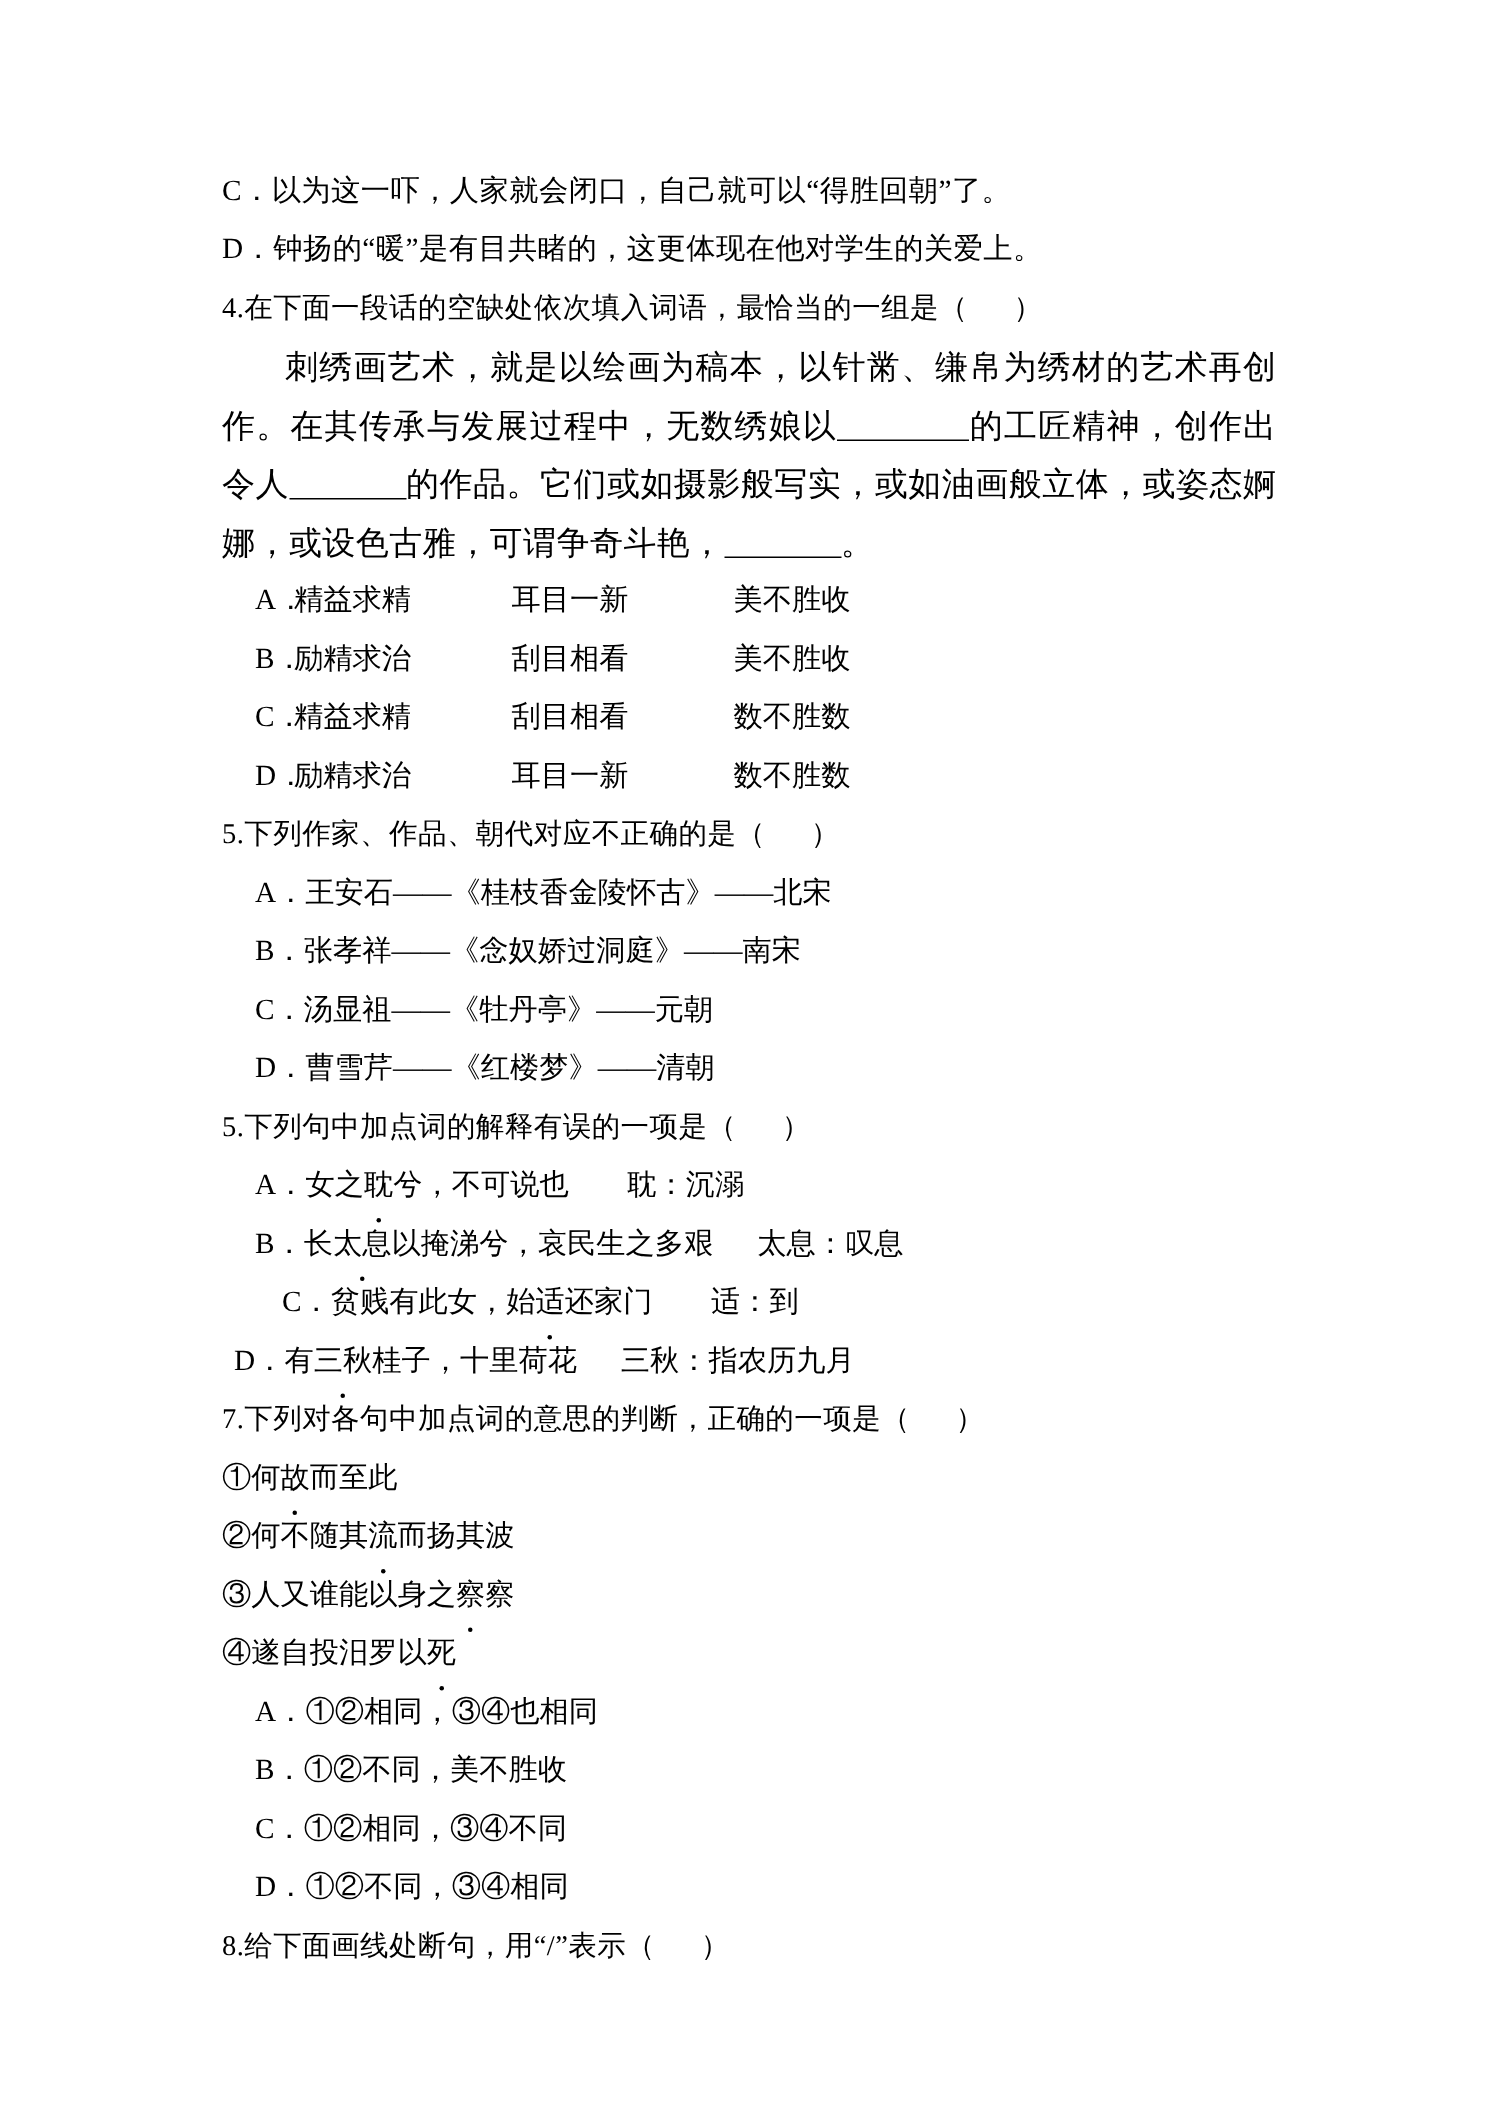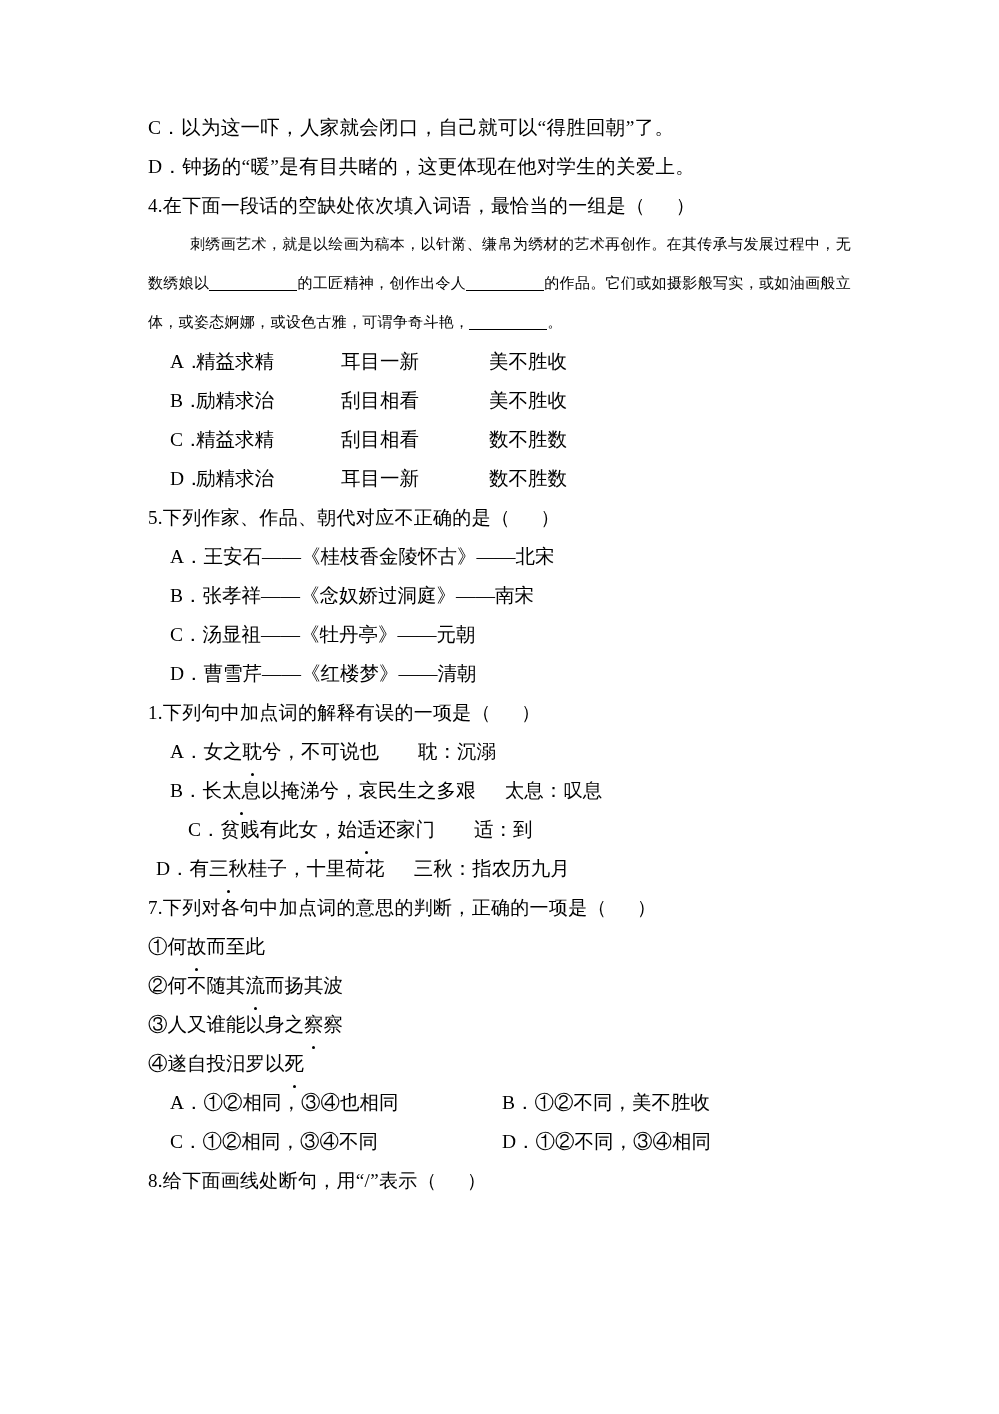--- a/index.html
+++ b/index.html
@@ -23,21 +23,21 @@
     box-sizing: border-box;
     padding: 108px 148px 0 148px;
   }
   .line {
     font-size: 19.5px;
     line-height: 39px;
     white-space: pre;
     letter-spacing: 0.3px;
   }
   .para {
-    font-size: 15px;
+    font-size: 22px;
     line-height: 39px;
     text-align: justify;
     letter-spacing: 0.3px;
   }
   .indent {
     text-indent: 42px;
   }
   .opt {
     font-size: 19.5px;
     line-height: 39px;
@@ -65,20 +65,21 @@
     left: 50%;
     bottom: -5px;
     width: 3px;
     height: 3px;
     margin-left: -1.5px;
     background: #000;
     border-radius: 50%;
   }
   .two-col {
     display: flex;
+    flex-direction: column;
   }
   .two-col > .colA {
     width: 332px;
     white-space: pre;
   }
   .two-col > .colB {
     white-space: pre;
   }
   .circ {
     font-size: 19.5px;
@@ -100,21 +101,21 @@
   <div class="opt" style="margin-left:22px"><span style="display:inline-block;width:26px">B．</span><span style="display:inline-block;width:145px">励精求治</span><span style="display:inline-block;width:148px">刮目相看</span><span>美不胜收</span></div>
   <div class="opt" style="margin-left:22px"><span style="display:inline-block;width:26px">C．</span><span style="display:inline-block;width:145px">精益求精</span><span style="display:inline-block;width:148px">刮目相看</span><span>数不胜数</span></div>
   <div class="opt" style="margin-left:22px"><span style="display:inline-block;width:26px">D．</span><span style="display:inline-block;width:145px">励精求治</span><span style="display:inline-block;width:148px">耳目一新</span><span>数不胜数</span></div>
 
   <div class="line qnum">5.下列作家、作品、朝代对应不正确的是（      ）</div>
   <div class="opt" style="margin-left:22px">A．王安石——《桂枝香金陵怀古》——北宋</div>
   <div class="opt" style="margin-left:22px">B．张孝祥——《念奴娇过洞庭》——南宋</div>
   <div class="opt" style="margin-left:22px">C．汤显祖——《牡丹亭》——元朝</div>
   <div class="opt" style="margin-left:22px">D．曹雪芹——《红楼梦》——清朝</div>
 
-  <div class="line qnum">1.下列句中加点词的解释有误的一项是（      ）</div>
+  <div class="line qnum">5.下列句中加点词的解释有误的一项是（      ）</div>
 
   <div class="opt" style="margin-left:22px"><span>A．</span><span>女之</span><span class="dotted">耽</span><span>兮，不可说也</span><span>        </span><span>耽：沉溺</span></div>
 
   <div class="opt" style="margin-left:22px"><span>B．</span><span>长</span><span class="dotted">太息</span><span>以掩涕兮，哀民生之多艰</span><span>      </span><span>太息：叹息</span></div>
 
   <div class="opt" style="margin-left:40px"><span>C．</span><span>贫贱有此女，始</span><span class="dotted">适</span><span>还家门</span><span>        </span><span>适：到</span></div>
 
   <div class="opt" style="margin-left:8px"><span>D．</span><span>有</span><span class="dotted">三秋</span><span>桂子，十里荷花</span><span>      </span><span>三秋：指农历九月</span></div>
 
   <div class="line qnum">7.下列对各句中加点词的意思的判断，正确的一项是（      ）</div>

